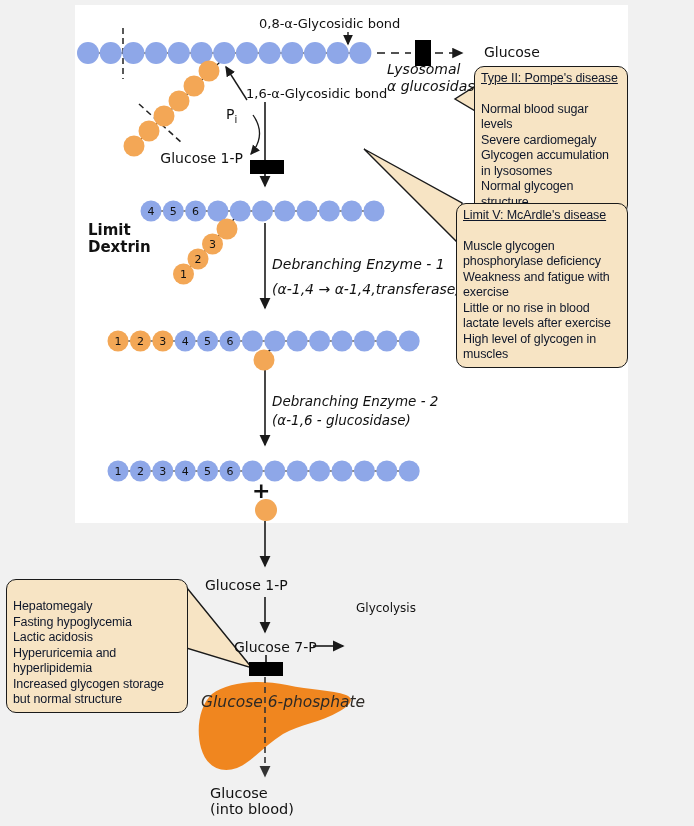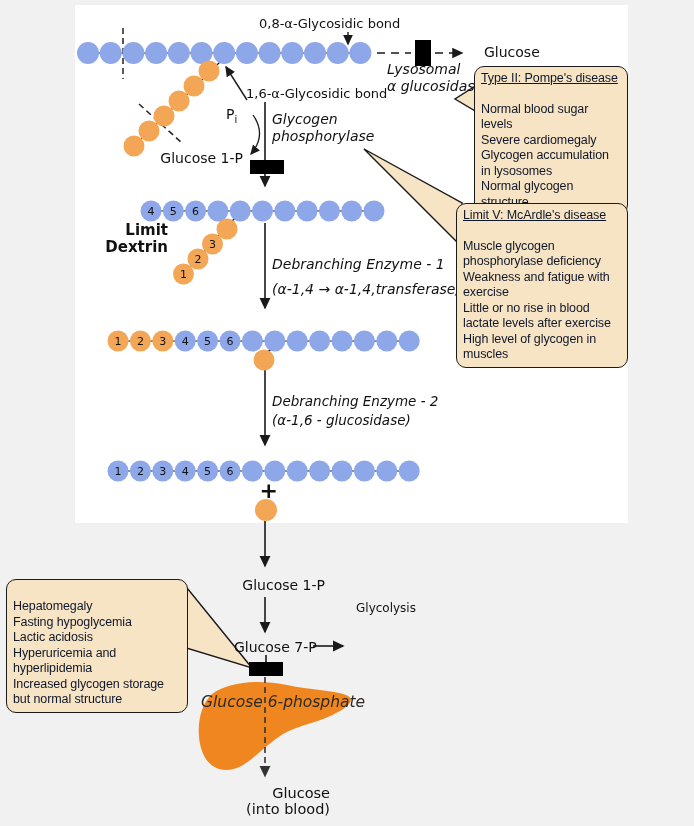--- a/index.html
+++ b/index.html
@@ -4,21 +4,21 @@
 <style>
   html,body{margin:0;padding:0;}
   body{width:694px;height:826px;position:relative;background:#f1f1f1;overflow:hidden;
        font-family:"DejaVu Sans",sans-serif;}
   #stage{position:absolute;left:0;top:0;width:694px;height:826px;}
   .whitebg{position:absolute;left:75px;top:5px;width:553px;height:518px;background:#ffffff;z-index:0;}
   svg.canvas{position:absolute;left:0;top:0;z-index:1;}
   .lbl{position:absolute;z-index:2;color:#111;font-size:13px;line-height:1.25;}
   .it{font-style:italic;}
   .b{font-weight:bold;}
-  .ctr{text-align:right;}
+  .ctr{text-align:left;}
   .rt{text-align:right;}
   .pre{white-space:pre-line;}
   .callout{position:absolute;z-index:3;border:1.6px solid #1a1a1a;border-radius:10px;
            padding:4px 6px;font-family:"Liberation Sans",sans-serif;font-size:12.5px;
            line-height:15.5px;color:#0f172a;letter-spacing:-0.1px;}
   .callout .title{text-decoration:underline;display:block;}
   .callout .body{margin-top:15px;white-space:pre-line;}
   sub{font-size:10px;}
 </style>
 </head>
@@ -165,22 +165,20 @@
       </g>
   </svg>
 
   <div class="lbl" style="left:259px;top:16px;">0,8-α-Glycosidic bond</div>
   <div class="lbl" style="left:484px;top:44px;font-size:14px;">Glucose</div>
   <div class="lbl it pre" style="left:387px;top:61px;font-size:14px;line-height:17px;">Lysosomal
 α glucosidase</div>
   <div class="lbl" style="left:246px;top:86px;">1,6-α-Glycosidic bond</div>
 
   <div class="lbl" style="left:226px;top:106px;font-size:14px;"><span>P</span><sub>i</sub></div>
-  <div class="lbl it pre" style="left:272px;top:111px;font-size:14px;line-height:17px;">Glycogen
-phosphorylase</div>
   <div class="lbl rt" style="left:140px;top:150px;width:103px;font-size:14px;">Glucose 1-P</div>
 
   <div class="lbl b ctr pre" style="left:88px;top:222px;width:80px;font-size:15px;line-height:17px;">Limit
 Dextrin</div>
 
   <div class="lbl it pre" style="left:272px;top:252px;font-size:14px;line-height:25px;">Debranching Enzyme - 1
 (α-1,4 → α-1,4,transferase)</div>
   <div class="lbl it pre" style="left:272px;top:392px;font-size:13.5px;line-height:19px;">Debranching Enzyme - 2
 (α-1,6 - glucosidase)</div>
 

